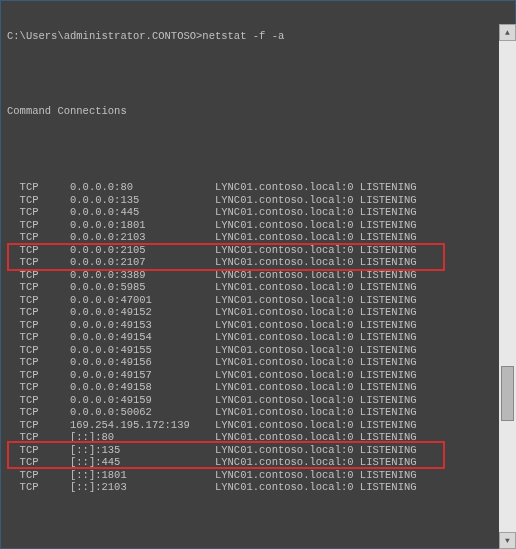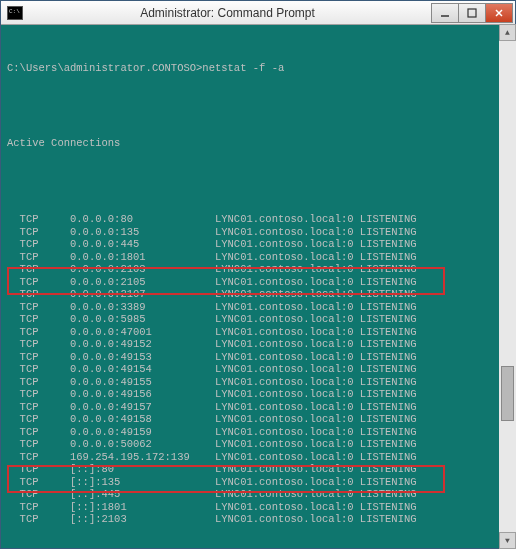--- a/index.html
+++ b/index.html
@@ -67,25 +67,25 @@
     border: 1px solid #888;
     margin-left: -1px;
   }
   .win-btn.close {
     background: linear-gradient(to bottom, #e07860, #c84020);
     color: #fff;
   }
   .win-btn svg { width: 10px; height: 10px; }
   .terminal {
     flex: 1;
-    background: #0f766e;
+    background: #404040;
     color: #c0c0c0;
     font-size: 10.5px;
     line-height: 12.5px;
-    padding: 12px 6px;
+    padding: 4px 6px;
     overflow: hidden;
     position: relative;
     white-space: pre;
     letter-spacing: 0;
   }
   .row { white-space: pre; height: 12.5px; }
   .scrollbar {
     position: absolute;
     right: 0;
     top: 24px;
@@ -128,47 +128,25 @@
     background: transparent;
   }
   .hl1 { top: 242px; height: 28px; }
   .hl2 { top: 440px; height: 28px; }
   .connections { margin-top: 1px; }
 </style>
 </head>
 <body>
 
 <div class="window">
-  <div class="titlebar">
-    <div class="titlebar-icon"></div>
-    <div class="titlebar-text">Administrator: Command Prompt</div>
-    <div class="win-controls">
-      <div class="win-btn">
-        <svg viewBox="0 0 10 10">
-            <line x1="1" y1="8" x2="9" y2="8" stroke="#333" stroke-width="1.5"></line>
-          </svg>
-      </div>
-      <div class="win-btn">
-        <svg viewBox="0 0 10 10">
-            <rect x="1" y="1" width="8" height="8" fill="none" stroke="#333" stroke-width="1.2"></rect>
-          </svg>
-      </div>
-      <div class="win-btn close">
-        <svg viewBox="0 0 10 10">
-            <line x1="2" y1="2" x2="8" y2="8" stroke="#fff" stroke-width="1.5"></line>
-            <line x1="8" y1="2" x2="2" y2="8" stroke="#fff" stroke-width="1.5"></line>
-          </svg>
-      </div>
-    </div>
-  </div>
 
   <div class="terminal">
     <div class="row">C:\Users\administrator.CONTOSO&gt;netstat -f -a</div>
     <div class="row"> </div>
-    <div class="row">Active Connections</div>
+    <div class="row">Command Connections</div>
     <div class="row"> </div>
     <div class="connections" id="conn-list"><div class="row">  TCP     0.0.0.0:80             LYNC01.contoso.local:0 LISTENING</div><div class="row">  TCP     0.0.0.0:135            LYNC01.contoso.local:0 LISTENING</div><div class="row">  TCP     0.0.0.0:445            LYNC01.contoso.local:0 LISTENING</div><div class="row">  TCP     0.0.0.0:1801           LYNC01.contoso.local:0 LISTENING</div><div class="row">  TCP     0.0.0.0:2103           LYNC01.contoso.local:0 LISTENING</div><div class="row">  TCP     0.0.0.0:2105           LYNC01.contoso.local:0 LISTENING</div><div class="row">  TCP     0.0.0.0:2107           LYNC01.contoso.local:0 LISTENING</div><div class="row">  TCP     0.0.0.0:3389           LYNC01.contoso.local:0 LISTENING</div><div class="row">  TCP     0.0.0.0:5985           LYNC01.contoso.local:0 LISTENING</div><div class="row">  TCP     0.0.0.0:47001          LYNC01.contoso.local:0 LISTENING</div><div class="row">  TCP     0.0.0.0:49152          LYNC01.contoso.local:0 LISTENING</div><div class="row">  TCP     0.0.0.0:49153          LYNC01.contoso.local:0 LISTENING</div><div class="row">  TCP     0.0.0.0:49154          LYNC01.contoso.local:0 LISTENING</div><div class="row">  TCP     0.0.0.0:49155          LYNC01.contoso.local:0 LISTENING</div><div class="row">  TCP     0.0.0.0:49156          LYNC01.contoso.local:0 LISTENING</div><div class="row">  TCP     0.0.0.0:49157          LYNC01.contoso.local:0 LISTENING</div><div class="row">  TCP     0.0.0.0:49158          LYNC01.contoso.local:0 LISTENING</div><div class="row">  TCP     0.0.0.0:49159          LYNC01.contoso.local:0 LISTENING</div><div class="row">  TCP     0.0.0.0:50062          LYNC01.contoso.local:0 LISTENING</div><div class="row">  TCP     169.254.195.172:139    LYNC01.contoso.local:0 LISTENING</div><div class="row">  TCP     [::]:80                LYNC01.contoso.local:0 LISTENING</div><div class="row">  TCP     [::]:135               LYNC01.contoso.local:0 LISTENING</div><div class="row">  TCP     [::]:445               LYNC01.contoso.local:0 LISTENING</div><div class="row">  TCP     [::]:1801              LYNC01.contoso.local:0 LISTENING</div><div class="row">  TCP     [::]:2103              LYNC01.contoso.local:0 LISTENING</div></div>
 
     <div class="highlight-box hl1"></div>
     <div class="highlight-box hl2"></div>
   </div>
 
   <div class="scrollbar">
     <div class="sb-btn">
       <span>▲</span>

